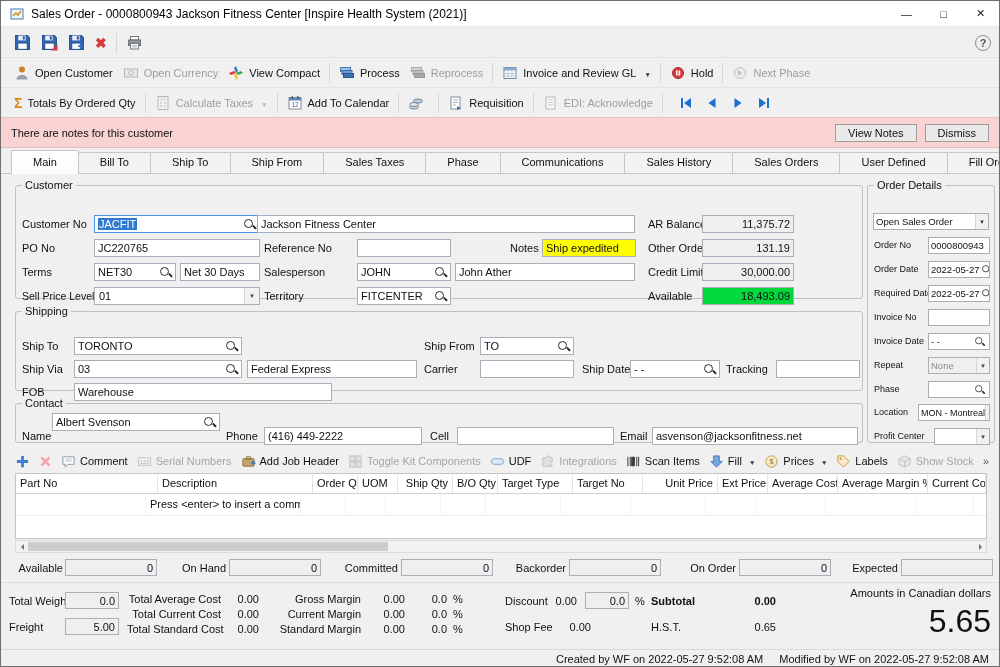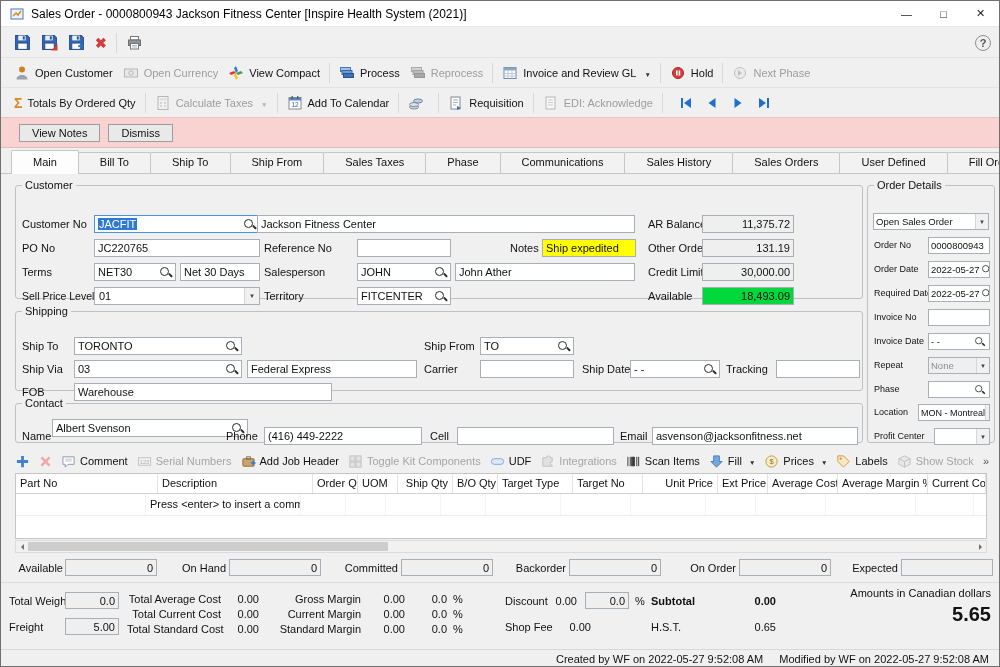--- a/index.html
+++ b/index.html
@@ -59,21 +59,21 @@
 .b{font-weight:bold}
 .hscroll{position:absolute;left:14px;top:539px;width:972px;height:13px;background:#f1f1f1;border:1px solid #dcdcdc}
 .hthumb{position:absolute;left:12px;top:1px;width:360px;height:9px;background:#cdcdcd}
 .harrow{position:absolute;top:0;width:12px;height:11px;display:flex;align-items:center;justify-content:center}
 .harrow::after{content:"";border:3.5px solid transparent}
 .harrow.left{left:0}.harrow.left::after{border-right-color:#707070;margin-left:-3px}
 .harrow.right{right:0}.harrow.right::after{border-left-color:#707070;margin-right:-3px}
 .txt{position:absolute;white-space:nowrap}
 .hline{position:absolute;left:0;width:100%;height:1px;background:#dcdcdc}
 .statusbar{position:absolute;left:0;top:648px;width:100%;height:18px;border-top:1px solid #d8d8d8;display:flex;align-items:center;justify-content:flex-end;padding-right:10px;gap:16px;background:#f0f0f0}
-.bigtotal{position:absolute;left:760px;top:602px;width:230px;text-align:right;font-size:20px;font-weight:bold}
+.bigtotal{position:absolute;left:760px;top:602px;width:230px;text-align:right;font-size:32px;font-weight:normal}
 svg{flex:none}
 </style>
 </head>
 <body>
 
 <div class="screen">
 
   <div class="titlebar">
     <svg width="16" height="16" viewBox="0 0 16 16">
         <rect x="2" y="3" width="12" height="10" fill="#eef4fb" stroke="#4a7ab5"></rect>
@@ -270,20 +270,21 @@
       </span>
     <span class="tbtn">
         <svg width="16" height="16" viewBox="0 0 16 16">
           <path d="M3 3l7 5-7 5z" fill="#1d6fd1"></path>
           <rect x="11" y="3" width="2" height="10" fill="#1d6fd1"></rect>
         </svg>
       </span>
   </div>
 
   <div class="notify">
+    <span class="msg">There are notes for this customer</span>
     <span class="nbtn">View Notes</span>
     <span class="nbtn">Dismiss</span>
   </div>
 
   <div class="tabs">
     <span class="tab active">Main</span>
     <span class="tab">Bill To</span>
     <span class="tab">Ship To</span>
     <span class="tab">Ship From</span>
     <span class="tab">Sales Taxes</span>
@@ -455,21 +456,21 @@
 
     <span class="lbl" style="left:6px;top:66px">FOB</span>
     <div class="fld" style="left:58px;top:66px;width:258px">
         <span>Warehouse</span>
       </div>
   </fieldset>
 
   <fieldset style="left:14px;top:396px;width:848px;height:46px">
     <legend>Contact</legend>
     <span class="lbl" style="left:6px;top:18px">Name</span>
-    <div class="fld" style="left:36px;top:10px;width:196px">
+    <div class="fld" style="left:36px;top:4px;width:168px">
         <span>Albert Svenson</span>
         <span class="mag"></span>
       </div>
     <span class="lbl" style="left:210px;top:18px">Phone</span>
     <div class="fld" style="left:248px;top:18px;width:158px">
         <span>(416) 449-2222</span>
       </div>
     <span class="lbl" style="left:414px;top:18px">Cell</span>
     <div class="fld" style="left:441px;top:18px;width:157px">
         <span></span>

